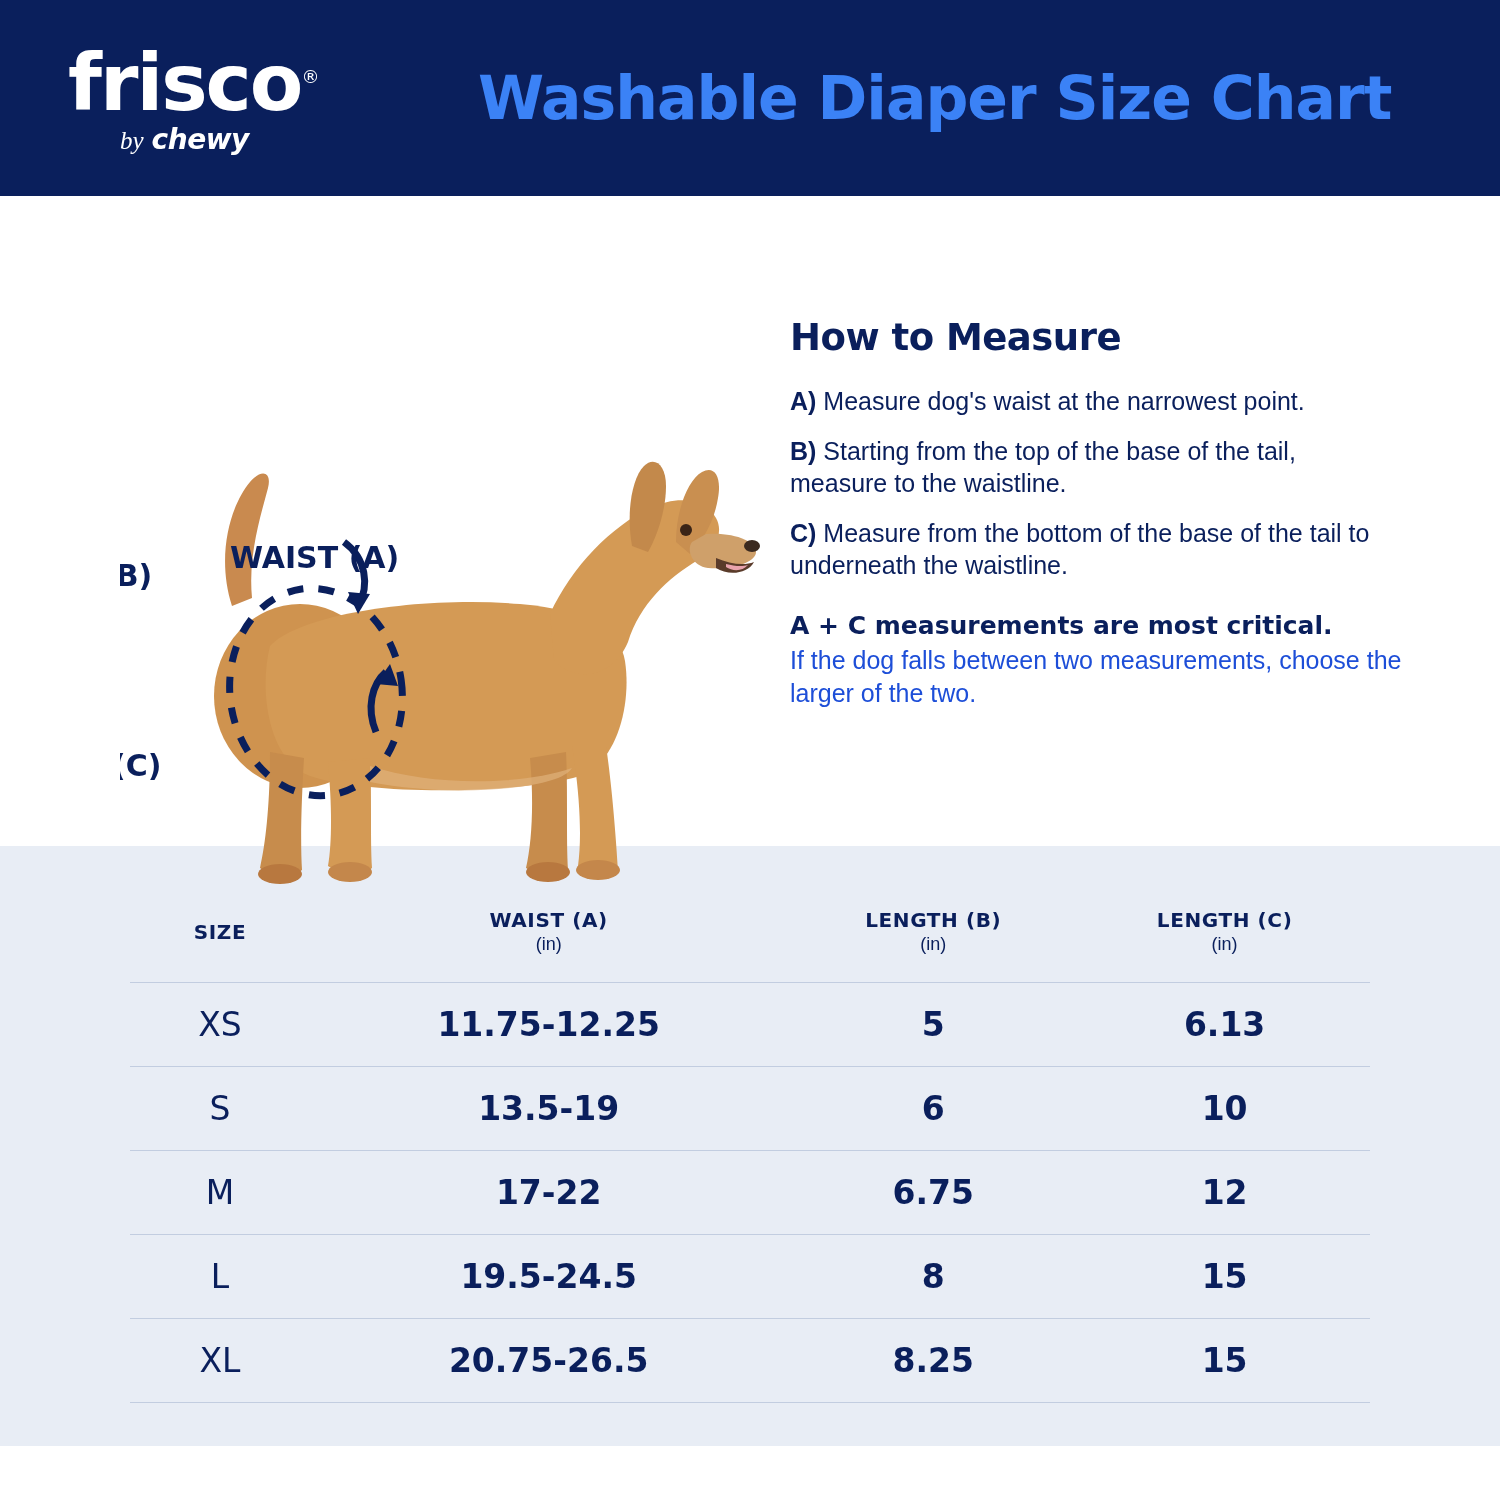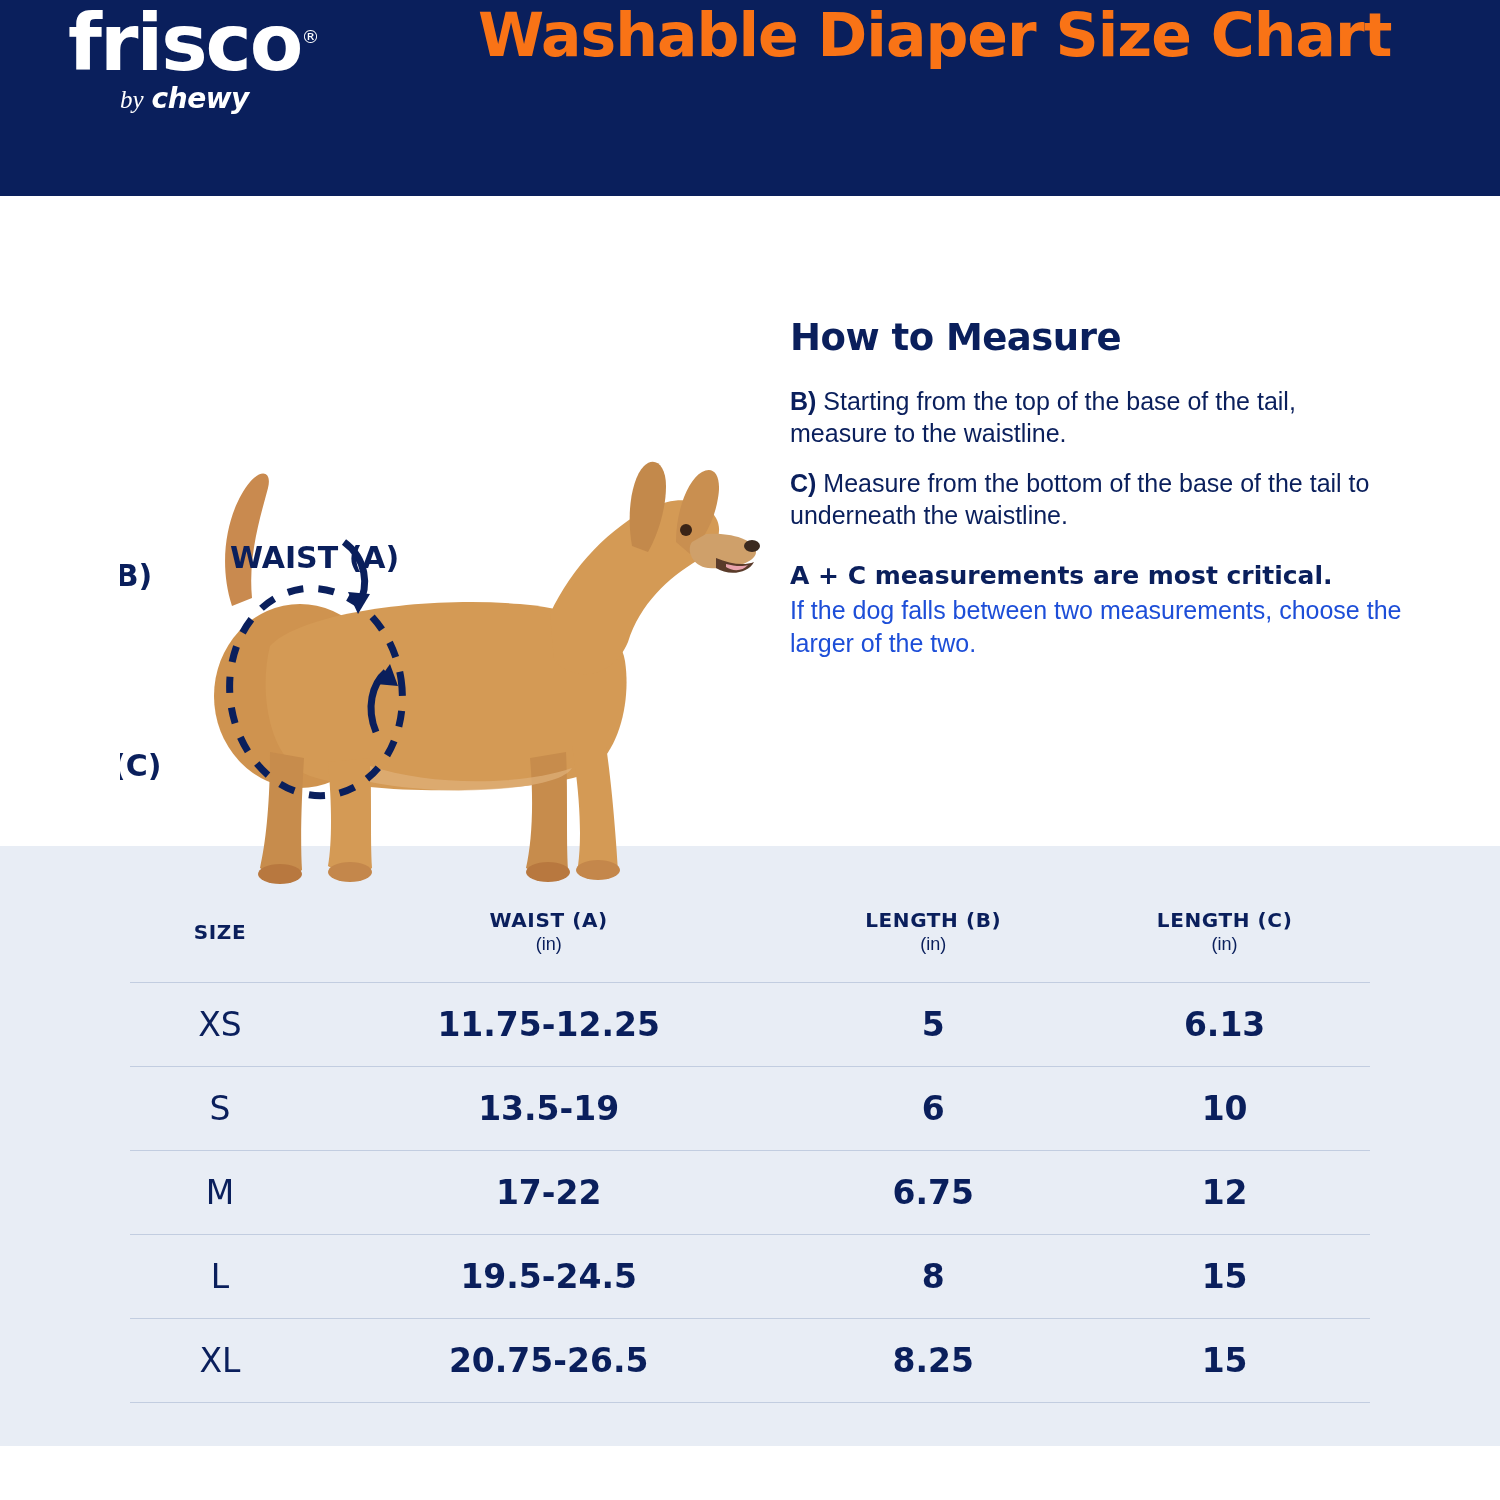--- a/index.html
+++ b/index.html
@@ -10,21 +10,21 @@
     font-family: "Liberation Sans", sans-serif;
     color: #0b1f5b;
     overflow: hidden;
   }
 
   
   .header {
     height: 196px;
     background: #0a1f5c;
     display: flex;
-    align-items: flex-start;
+    align-items: center;
     padding: 0 0 0 68px;
   }
   .logo-block {
     width: 300px;
     display: flex;
     flex-direction: column;
     align-items: flex-start;
     justify-content: center;
     padding-top: 6px;
   }
@@ -61,21 +61,21 @@
     font-weight: bold;
     font-style: italic;
     font-size: 28px;
     color: #ffffff;
     letter-spacing: -0.5px;
   }
   .header-title {
     font-family: "DejaVu Sans", sans-serif;
     font-weight: bold;
     font-size: 60px;
-    color: #f97316;
+    color: #3b82f6;
     letter-spacing: -1px;
     padding-left: 110px;
     white-space: nowrap;
   }
 
   
   .mid {
     height: 650px;
     display: flex;
     padding: 40px 0 0 0;
@@ -224,20 +224,23 @@
 
       <text x="110" y="122" font-family="DejaVu Sans, sans-serif" font-size="30" font-weight="bold" fill="#0a1f5c">WAIST (A)</text>
       <text x="-18" y="140" font-family="DejaVu Sans, sans-serif" font-size="30" font-weight="bold" fill="#0a1f5c">(B)</text>
       <text x="-8" y="330" font-family="DejaVu Sans, sans-serif" font-size="30" font-weight="bold" fill="#0a1f5c">(C)</text>
     </svg>
   </div>
 
   <div class="measure-col">
     <div class="measure-title">How to Measure</div>
 
+    <div class="measure-item">
+      <b>A)</b><span> Measure dog's waist at the narrowest point.</span>
+    </div>
     <div class="measure-item">
       <b>B)</b><span> Starting from the top of the base of the tail, measure to the waistline.</span>
     </div>
     <div class="measure-item">
       <b>C)</b><span> Measure from the bottom of the base of the tail to underneath the waistline.</span>
     </div>
 
     <div class="critical">A + C measurements are most critical.</div>
     <div class="critical-sub">If the dog falls between two measurements, choose the larger of the two.</div>
   </div>

